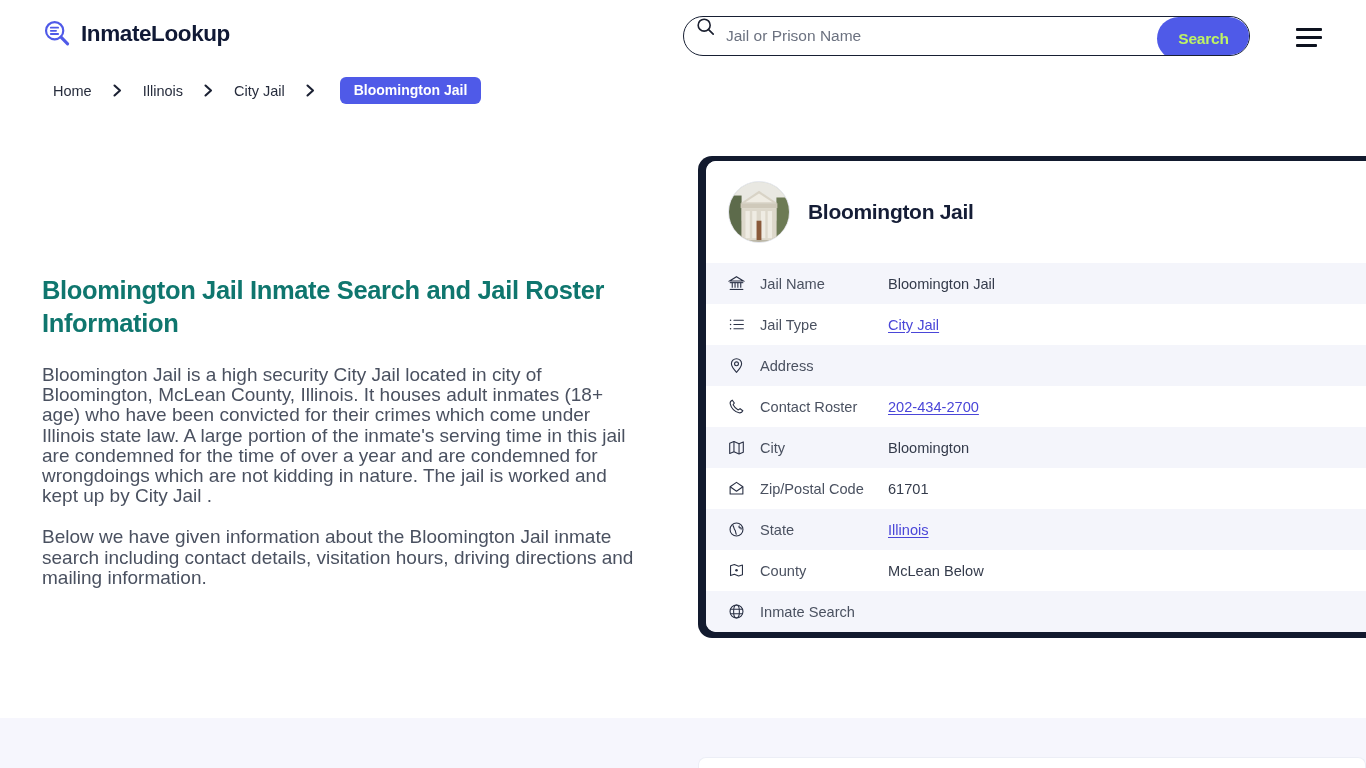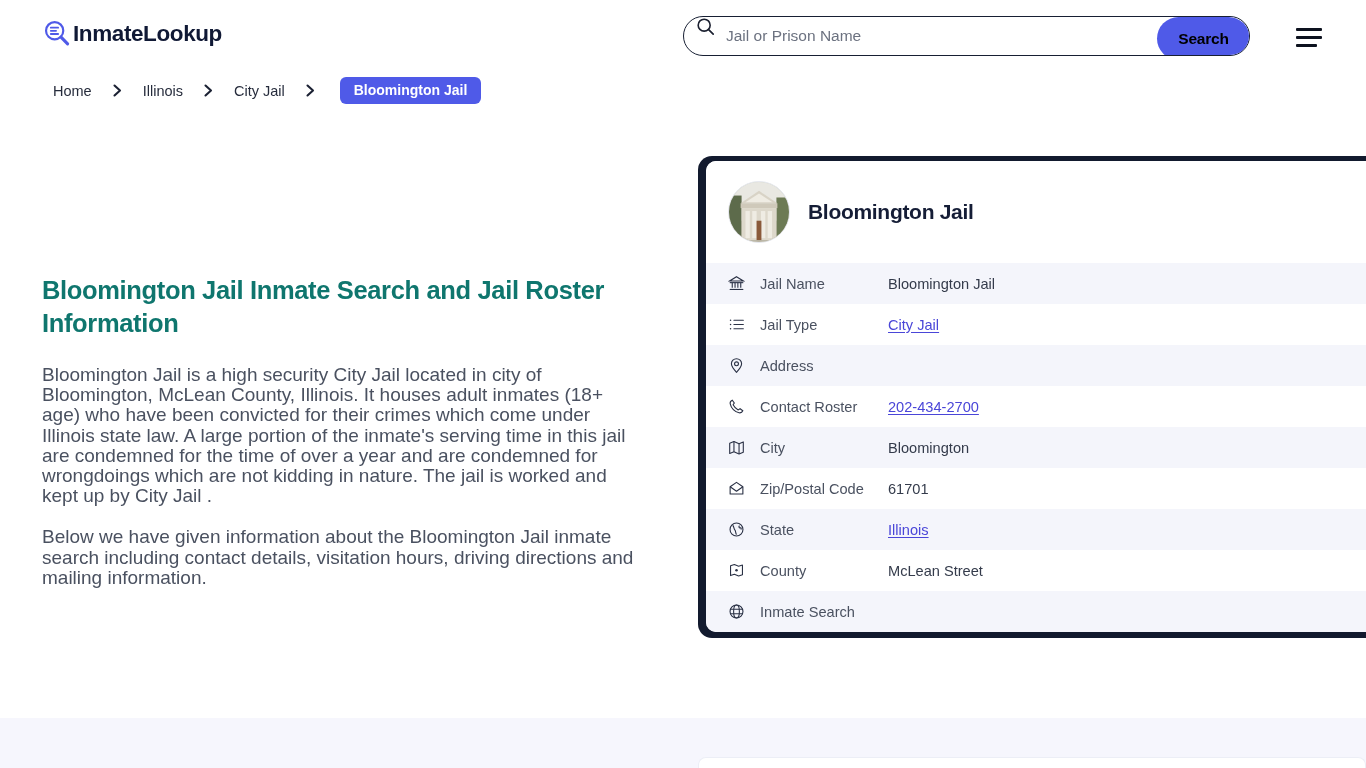--- a/index.html
+++ b/index.html
@@ -20,21 +20,21 @@
     display: flex;
     align-items: center;
     background: #ffffff;
   }
   .brand {
     position: absolute;
     left: 42px;
     top: 19px;
     display: flex;
     align-items: center;
-    gap: 1px;
+    gap: 9px;
     cursor: pointer;
   }
   .brand-mark { width: 30px; height: 30px; display: block; }
   .brand-text {
     font-size: 22.5px;
     font-weight: 700;
     color: #101935;
     letter-spacing: -0.4px;
     white-space: nowrap;
   }
@@ -70,21 +70,21 @@
     height: 100%;
     padding: 0;
   }
   .search-input::placeholder { color: #6c7280; opacity: 1; }
   .search-btn {
     flex: none;
     width: 93px;
     height: 43px;
     margin-right: -1px;
     background: #4f5ae8;
-    color: #000000;
+    color: #bef264;
     border: none;
     border-radius: 22px;
     font-family: "Liberation Sans", sans-serif;
     font-size: 15.5px;
     font-weight: 700;
     cursor: pointer;
     letter-spacing: -0.2px;
   }
 
   .menu-btn {
@@ -432,21 +432,21 @@
     </div>
 
     <div class="info-row plain">
       <span class="row-icon">
         <svg width="17" height="17" viewBox="0 0 20 20" fill="none" stroke="#2a3145" stroke-width="1.3" stroke-linejoin="round">
           <path d="M3 4.5 L7.5 3 L12.5 5 L17 3.6 L17 15 L12.5 16.5 L7.5 14.5 L3 16 Z"></path>
           <circle cx="10" cy="9.6" r="1.5" fill="#2a3145" stroke="none"></circle>
         </svg>
       </span>
       <span class="row-label">County</span>
-      <span class="row-value">McLean Street</span>
+      <span class="row-value">McLean Below</span>
     </div>
 
     <div class="info-row alt">
       <span class="row-icon">
         <svg width="17" height="17" viewBox="0 0 20 20" fill="none" stroke="#2a3145" stroke-width="1.3">
           <circle cx="10" cy="10" r="7.6"></circle>
           <ellipse cx="10" cy="10" rx="3.4" ry="7.6"></ellipse>
           <line x1="2.6" y1="7.3" x2="17.4" y2="7.3"></line>
           <line x1="2.6" y1="12.7" x2="17.4" y2="12.7"></line>
         </svg>

